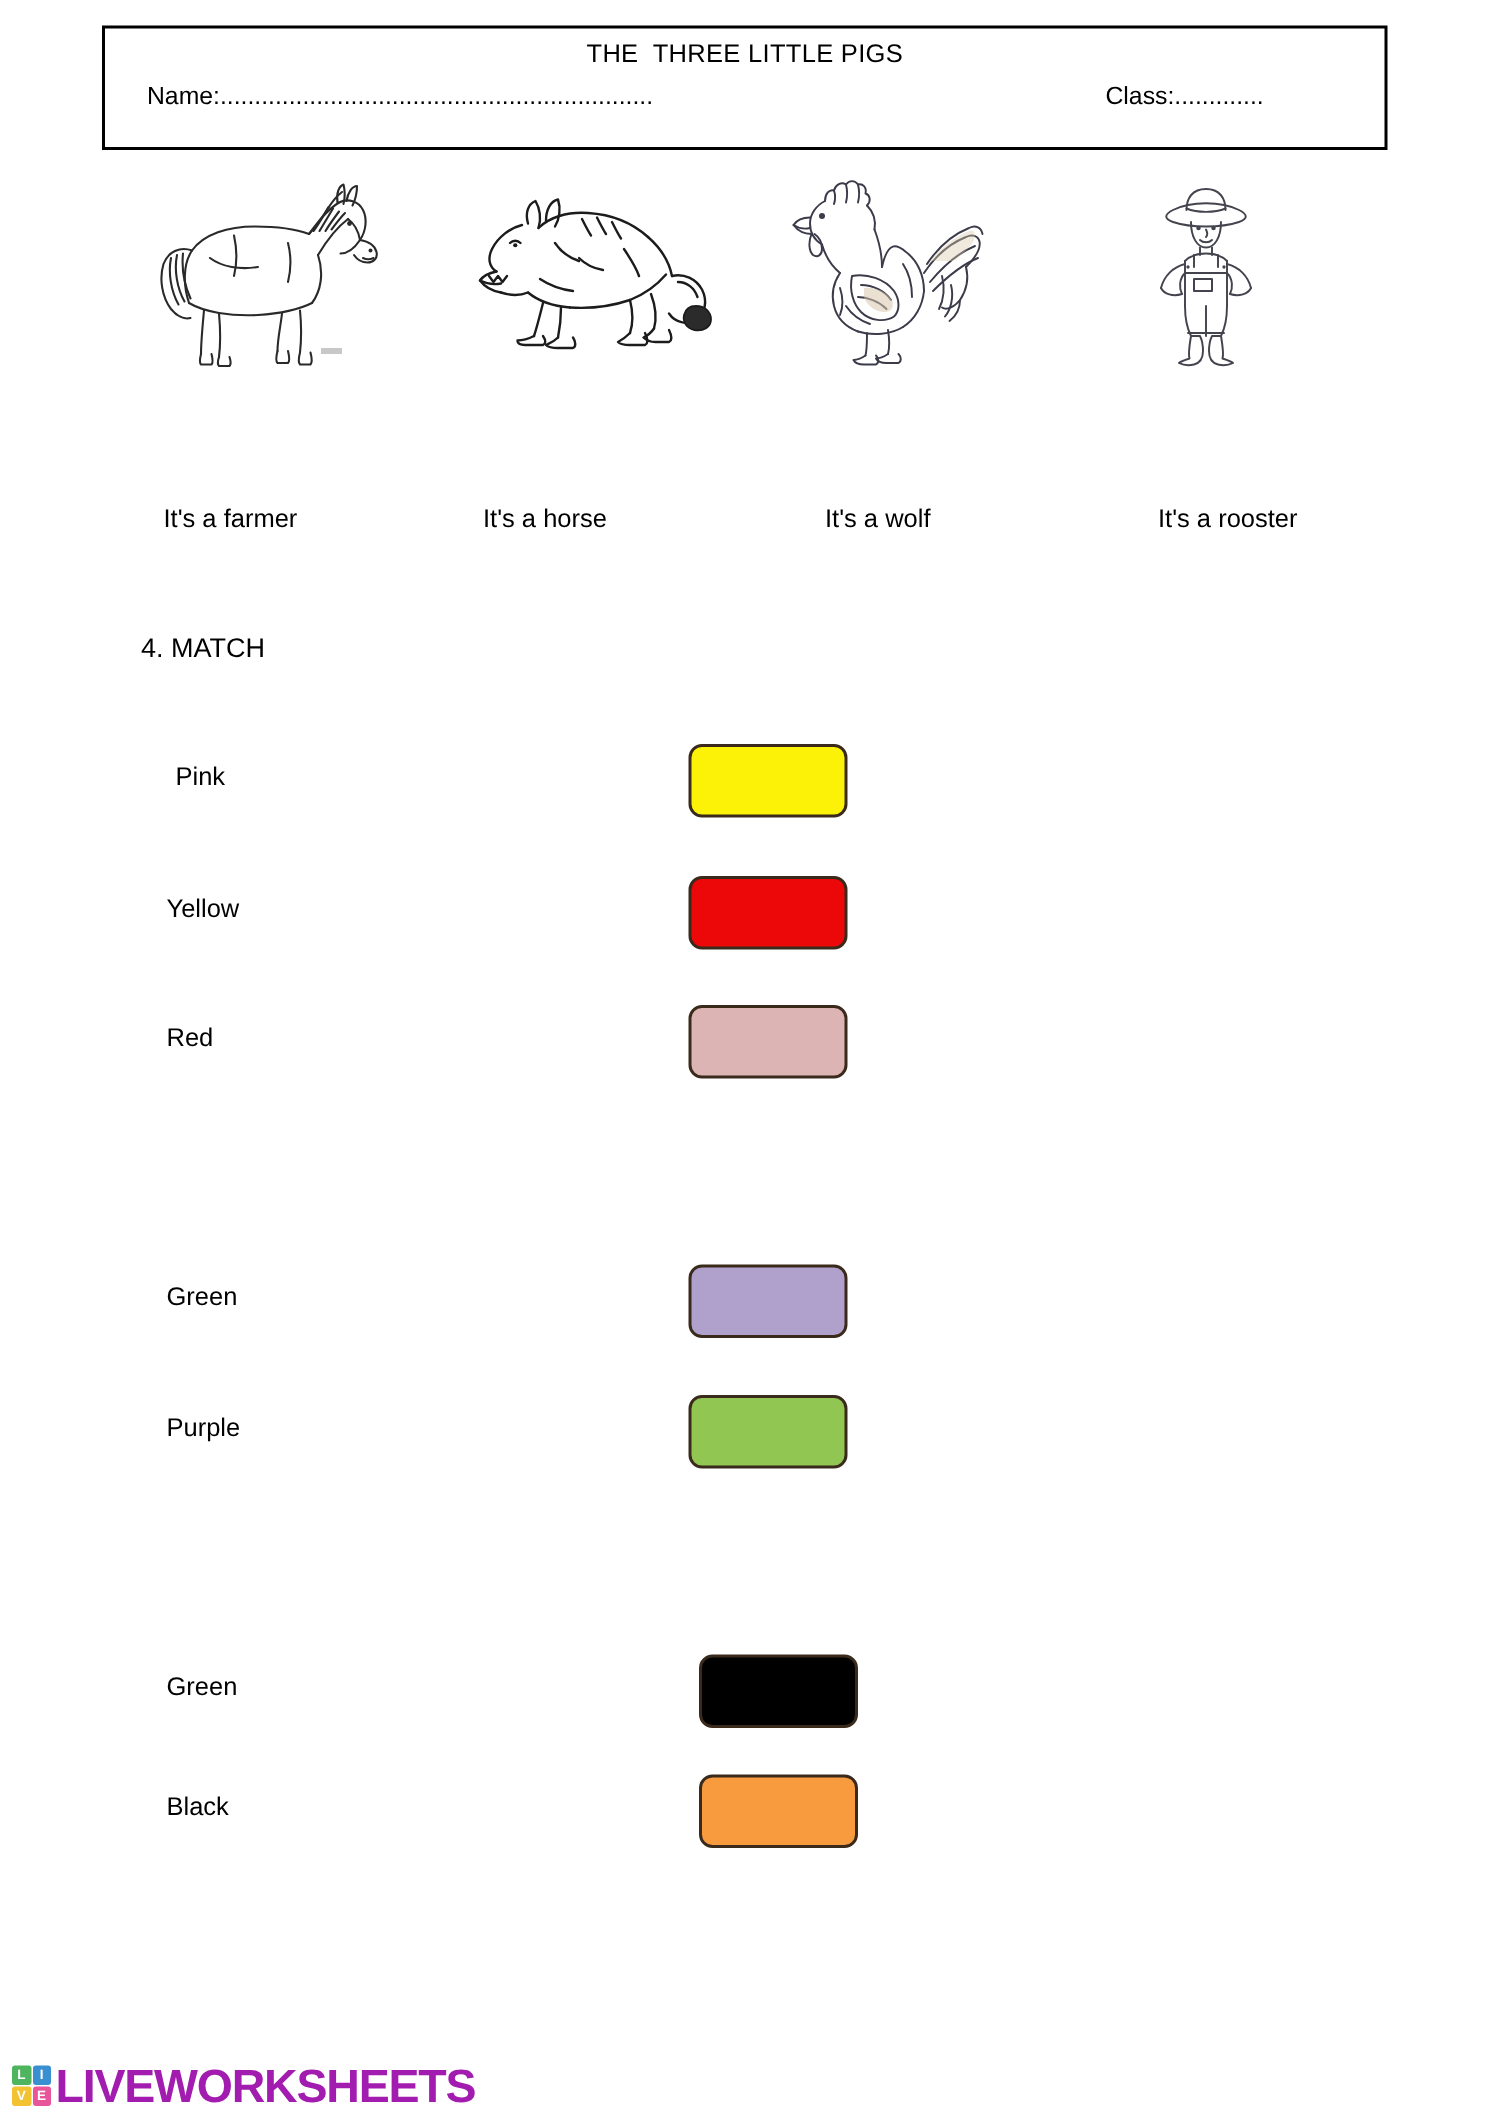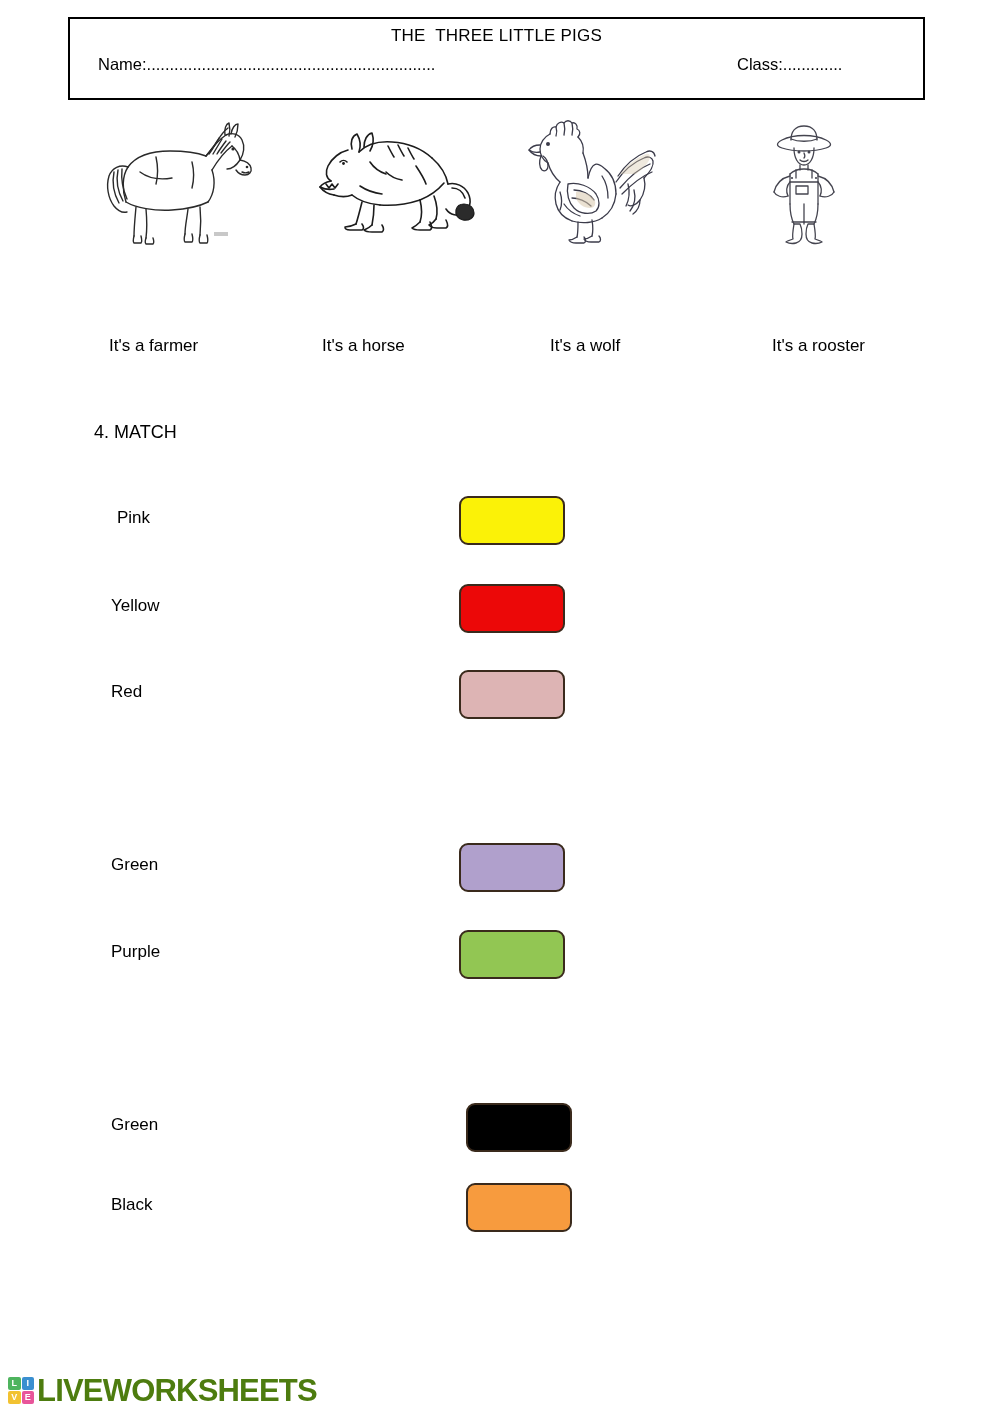--- a/index.html
+++ b/index.html
@@ -436,14 +436,14 @@
   </div>
 </div>
 
 <div class="footer-logo">
   <div class="logo-tiles">
     <div class="logo-tile" style="background: rgb(78, 180, 94);">L</div>
     <div class="logo-tile" style="background: rgb(58, 143, 208);">I</div>
     <div class="logo-tile" style="background: rgb(242, 194, 49);">V</div>
     <div class="logo-tile" style="background: rgb(232, 85, 154);">E</div>
   </div>
-  <div class="logo-word" style="color: #4d7c0f;">LIVEWORKSHEETS</div>
+  <div class="logo-word" style="color: #a21caf;">LIVEWORKSHEETS</div>
 </div>
 
 </body></html>

